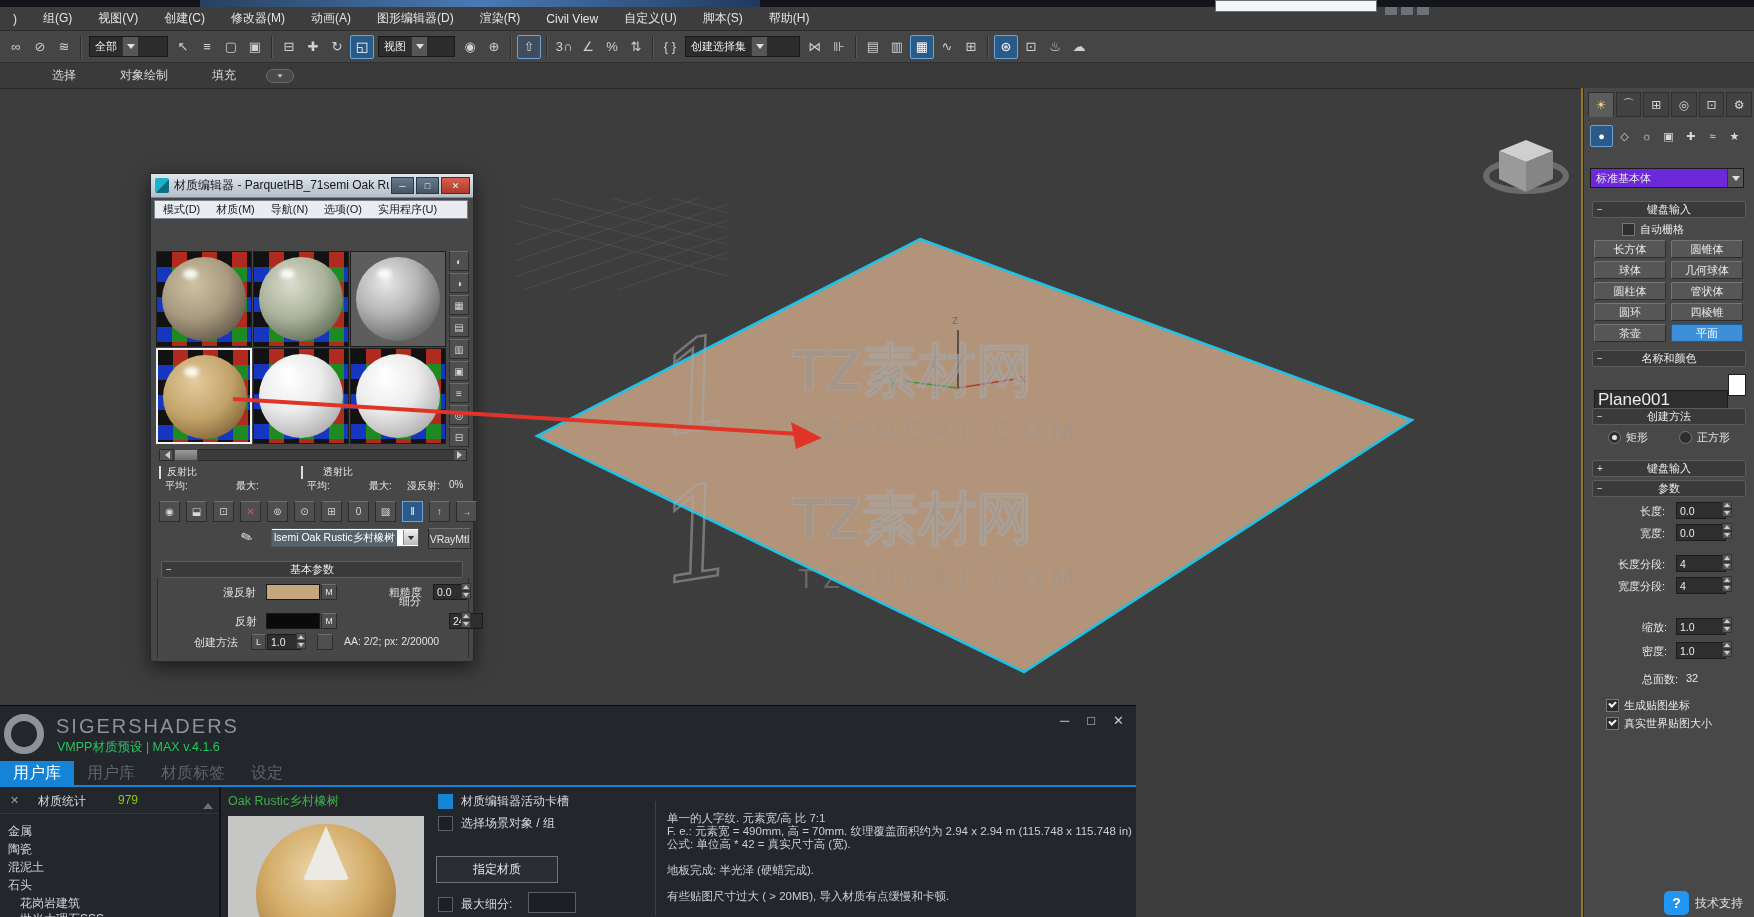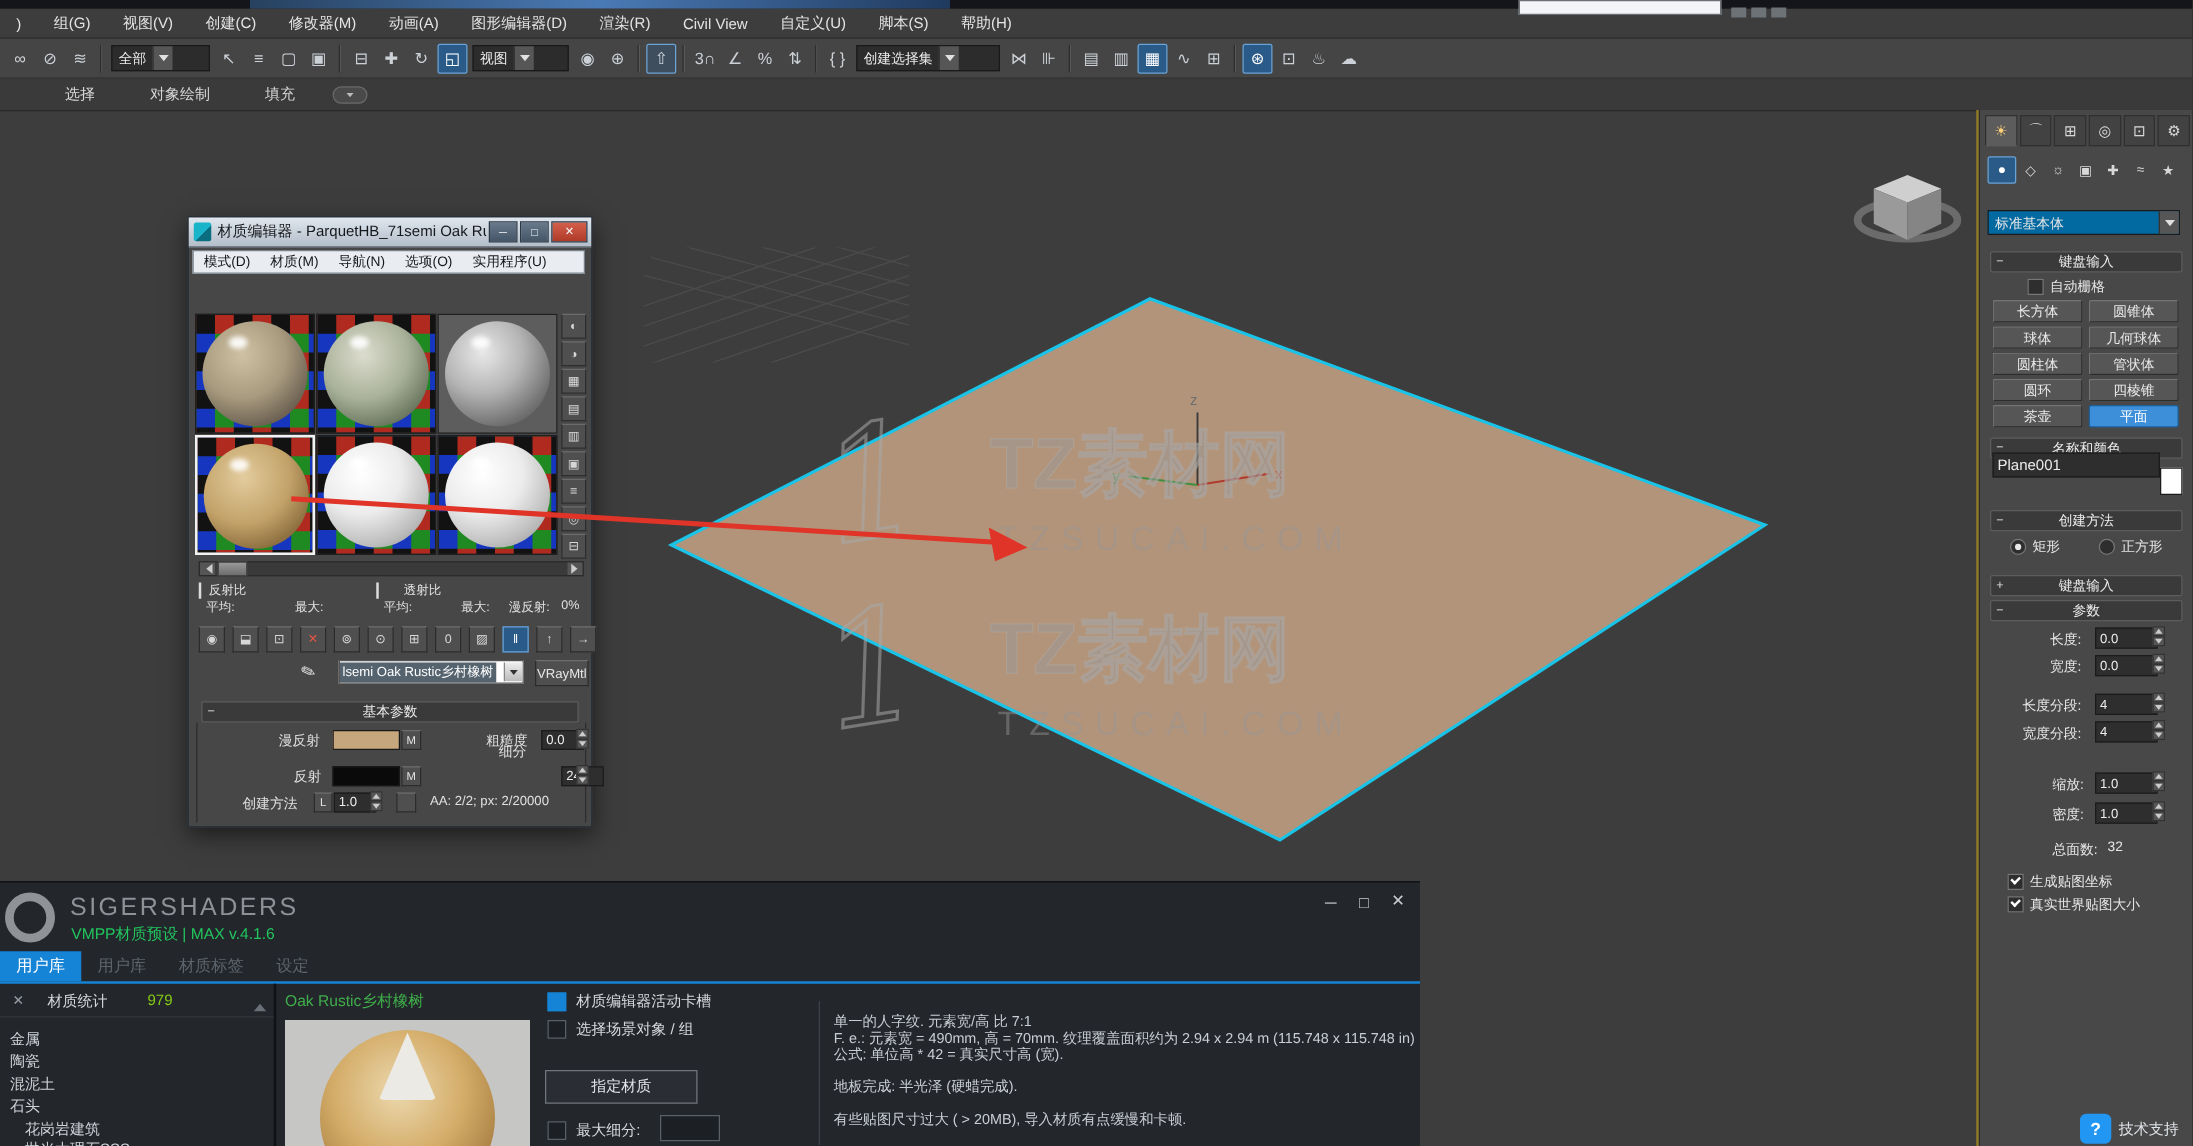--- a/index.html
+++ b/index.html
@@ -79,21 +79,21 @@
   .pbtn.act{background:#3d8fd9;border-color:#1d5f99;color:#fff;}
   .chk{width:11px;height:11px;background:#2e2e2e;border:1px solid #777;display:inline-block;position:relative;margin-right:5px;flex:none;}
   .chk.on::after{content:"";position:absolute;left:2px;top:1px;width:5px;height:3px;border-left:2px solid #fff;border-bottom:2px solid #fff;transform:rotate(-45deg);}
   .radio{width:11px;height:11px;border-radius:50%;background:#2e2e2e;border:1px solid #777;display:inline-block;position:relative;margin-right:5px;}
   .radio.on::after{content:"";position:absolute;left:2.5px;top:2.5px;width:5px;height:5px;border-radius:50%;background:#e8e8e8;}
   .grp{position:absolute;border:1px solid #5e5e5e;border-radius:3px;}
   .grp .cap{position:absolute;top:-8px;left:6px;background:#484848;padding:0 3px;font-size:11px;color:#e2e2e2;}
   
   #vmpp{left:0;top:705px;width:1136px;height:212px;background:#23262b;border-top:1px solid #0c0d10;z-index:30;color:#cfd3d8;}
   #vmpp .divv{position:absolute;width:2px;background:#101216;}
-  .vtab{height:24px;display:flex;align-items:center;padding:0 13px;font-size:13px;color:#5d646c;}
+  .vtab{height:24px;display:flex;align-items:center;padding:0 13px;font-size:16px;color:#5d646c;}
   .vtab.act{background:#1583d6;color:#fff;}
   #bluebar{position:absolute;left:0;top:79px;width:1136px;height:2px;background:#1583d6;}
   .cat{position:absolute;font-size:12px;color:#ced2d7;white-space:nowrap;}
   .vchk{width:13px;height:13px;border:1px solid #5a6067;background:#1c1f24;display:inline-block;margin-right:8px;flex:none;}
   .vchk.on{background:#1583d6;border-color:#1583d6;}
   .infoline{font-size:11.5px;line-height:13px;height:13px;white-space:nowrap;color:#c9ced4;}
   
   #support{left:1664px;top:891px;z-index:40;display:flex;align-items:center;gap:6px;}
   #support .q{width:25px;height:24px;background:#2196f3;border-radius:5px;color:#fff;font-weight:bold;font-size:14px;display:flex;align-items:center;justify-content:center;}
   #support .lbl{color:#dfe3e8;font-size:12px;}
@@ -392,21 +392,21 @@
   </div>
   <div class="row" style="padding:8px 0 0 6px">
     <span class="cpsub act">●</span>
     <span class="cpsub">◇</span>
     <span class="cpsub">☼</span>
     <span class="cpsub">▣</span>
     <span class="cpsub">✚</span>
     <span class="cpsub">≈</span>
     <span class="cpsub">★</span>
   </div>
-  <div class="abs row" style="left:6px;top:80px;width:154px;height:20px;background:#0369a1;border:1px solid #1b1b1b;padding-left:5px;box-sizing:border-box">
+  <div class="abs row" style="left:6px;top:80px;width:154px;height:20px;background:#6d28d9;border:1px solid #1b1b1b;padding-left:5px;box-sizing:border-box">
     <span>标准基本体</span>
     <span class="ddbtn" style="margin-left:auto">
         <span class="tri"></span>
       </span>
   </div>
 
   <div class="roll" style="left:8px;top:113px;width:152px;height:15px">
       <span class="pm">−</span>
       <span>键盘输入</span>
     </div>
@@ -424,21 +424,21 @@
     <div class="pbtn">圆环</div>
     <div class="pbtn">四棱锥</div>
     <div class="pbtn">茶壶</div>
     <div class="pbtn act">平面</div>
   </div>
 
   <div class="roll" style="left:8px;top:262px;width:152px;height:15px">
       <span class="pm">−</span>
       <span>名称和颜色</span>
     </div>
-  <div class="pfield" style="left:10px;top:274px;width:126px;height:18px;font-size:12px">Plane001</div>
+  <div class="pfield" style="left:10px;top:302px;width:126px;height:18px;font-size:17px">Plane001</div>
   <div class="abs" style="left:144px;top:286px;width:16px;height:20px;background:#fff;border:1px solid #1b1b1b"></div>
 
   <div class="roll" style="left:8px;top:320px;width:152px;height:15px">
       <span class="pm">−</span>
       <span>创建方法</span>
     </div>
   <div class="abs row" style="left:24px;top:342px">
       <span class="radio on"></span>
       <span>矩形</span>
     </div>

